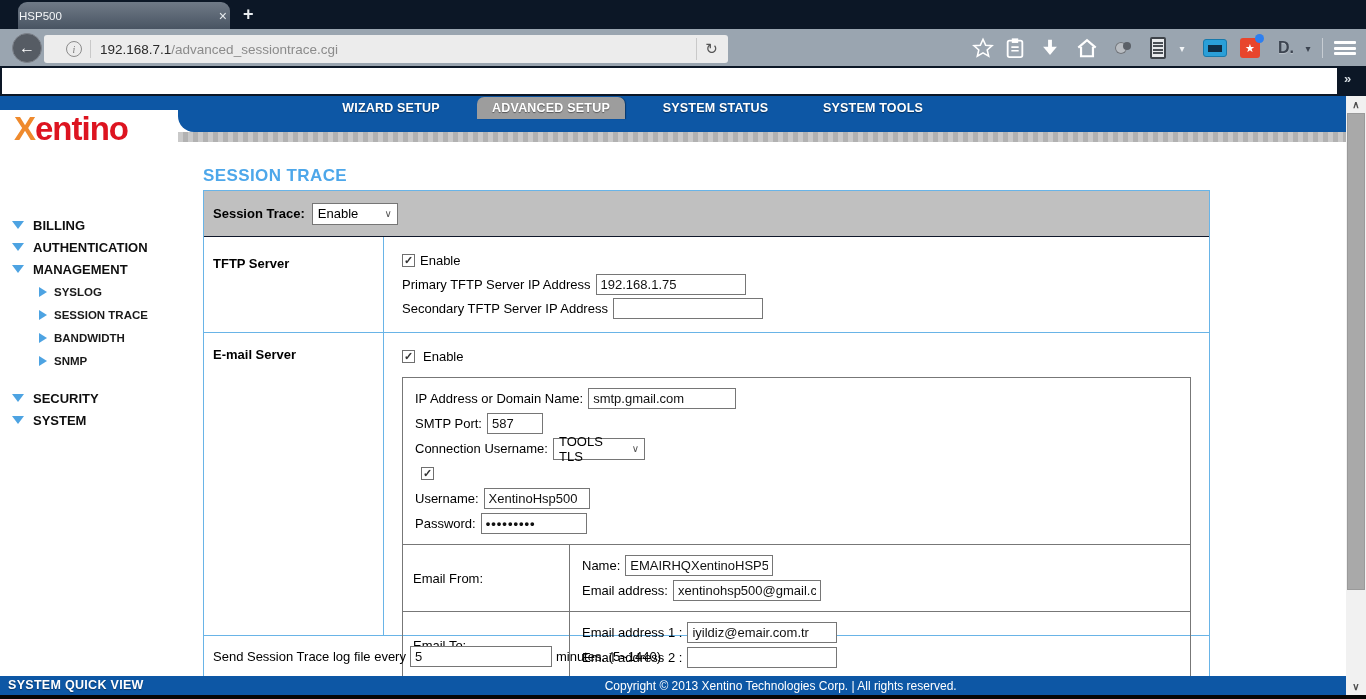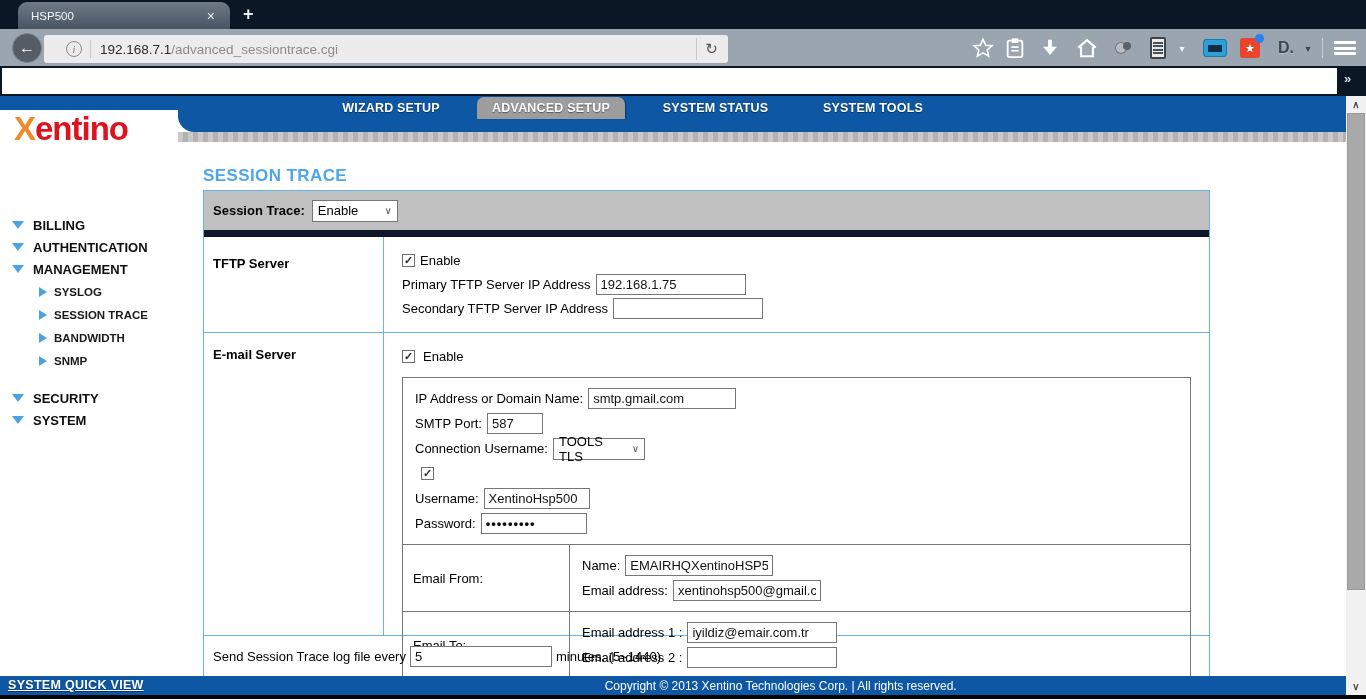--- a/index.html
+++ b/index.html
@@ -13,21 +13,21 @@
       radial-gradient(1px 1px at 12px 8px,  rgba(255,255,255,.95) 50%, transparent 55%),
       radial-gradient(1px 1px at 57px 22px, rgba(255,255,255,.75) 50%, transparent 55%),
       radial-gradient(1px 1px at 103px 5px, rgba(255,255,255,.85) 50%, transparent 55%),
       radial-gradient(1px 1px at 151px 17px,rgba(255,255,255,.6) 50%, transparent 55%),
       radial-gradient(2px 2px at 183px 26px,rgba(255,255,255,.8) 50%, transparent 55%),
       linear-gradient(103deg,#0a1320 0%,#0e1c30 38%,#2b4764 70%,#1e3click 0,#16283e 100%);
     background-size:210px 32px,210px 32px,210px 32px,210px 32px,210px 32px,cover; }
   .browser-tab { position:absolute; left:18px; top:2px; width:212px; height:27px;
     background:linear-gradient(rgba(173,183,194,.62),rgba(122,134,148,.55));
     border-radius:9px 9px 0 0; color:#f4f6f8; font-size:11.5px;
-    display:flex; align-items:center; padding:0 13px; }
+    display:flex; align-items:center; padding:0 1px; }
   .browser-tab .title { flex:1; }
   .tab-close { font-size:14px; color:#e8ecef; cursor:default; padding:0 2px; }
   .new-tab-btn { position:absolute; left:243px; top:4px; color:#e8ecef; font-size:18px; font-weight:bold; }
   .navbar { position:absolute; left:0; top:29px; width:1366px; height:37px;
     background:rgba(186,197,208,.82); }
   .back-btn { position:absolute; left:12px; top:33px; width:30px; height:30px; border-radius:50%;
     background:#565c64; border:1px solid #7d828a; color:#fff; font-size:16px; font-weight:bold;
     display:flex; align-items:center; justify-content:center; z-index:3; }
   .urlbar { position:absolute; left:44px; top:35px; width:684px; height:28px; background:#ececec;
     border-radius:3px; display:flex; align-items:center; font-size:13.5px; z-index:2; }
@@ -94,21 +94,21 @@
     border-top:8px solid #4da3e2; margin-right:9px; }
   .tri-right { width:0; height:0; border-top:5px solid transparent; border-bottom:5px solid transparent;
     border-left:8px solid #4da3e2; margin-right:7px; }
   .side-gap { height:15px; }
 
   
   .main-title { position:absolute; left:203px; top:70px; font-size:17px; font-weight:bold;
     color:#4da7ea; letter-spacing:.4px; }
   .page-table { position:absolute; left:203px; top:94px; width:1007px; border:1px solid #69b4e7;
     border-bottom:none; background:#fff; }
-  .row-head { height:46px; background:#c0c0c0; border-bottom:7px solid #0f172a; display:flex;
+  .row-head { height:46px; background:#c0c0c0; border-bottom:1px solid #0f172a; display:flex;
     align-items:center; padding-left:9px; font-size:13px; }
   .row-head .lbl { font-weight:bold; margin-right:7px; }
   .trow { display:flex; border-bottom:1px solid #69b4e7; }
   .cell-label { width:180px; border-right:1px solid #69b4e7; padding:19px 0 0 9px; font-weight:bold;
     font-size:13px; flex-shrink:0; }
   .cell-content { flex:1; padding:11px 0 14px 18px; font-size:13px; }
   .fline { display:flex; align-items:center; height:24px; }
   .fline label { margin-right:5px; }
   .cbox { width:13px; height:13px; border:1px solid #6f6f6f; background:#fff; display:inline-flex;
     align-items:center; justify-content:center; font-size:11px; font-weight:bold; color:#333;
@@ -128,21 +128,21 @@
   .icell-content { flex:1; padding:8px 0 8px 12px; }
   .icell-content .fline { height:25px; }
 
   .send-row { display:flex; align-items:center; height:41px; padding-left:9px; font-size:13px; }
   .send-row input { margin:0 4px; }
 
   
   .footer-blue { position:absolute; left:0; top:676px; width:1346px; height:19px; background:#0d57a5;
     color:#fff; z-index:5; }
   .footer-left { position:absolute; left:8px; top:2px; font-size:12.5px; font-weight:bold;
-    letter-spacing:.3px; text-shadow:0 1px 1px rgba(0,0,0,.4);text-decoration:underline; }
+    letter-spacing:.3px; text-shadow:0 1px 1px rgba(0,0,0,.4); }
   .footer-copy { position:absolute; left:58%; top:3px; transform:translateX(-50%); font-size:12px; }
   .footer-black { position:absolute; left:0; top:695px; width:1366px; height:4px; background:#060606; z-index:6; }
 
   
   .scrollbar { position:absolute; left:1346px; top:96px; width:20px; height:599px; background:#f1f1f1; }
   .sb-arrow { height:17px; display:flex; align-items:center; justify-content:center; color:#4f4f4f;
     font-size:10px; font-weight:bold; }
   .sb-thumb { position:absolute; left:1px; top:17px; width:18px; height:477px; background:#a9a9a9;
     border:1px solid #9a9a9a; }
   .sb-down { position:absolute; left:0; bottom:0; width:20px; }

